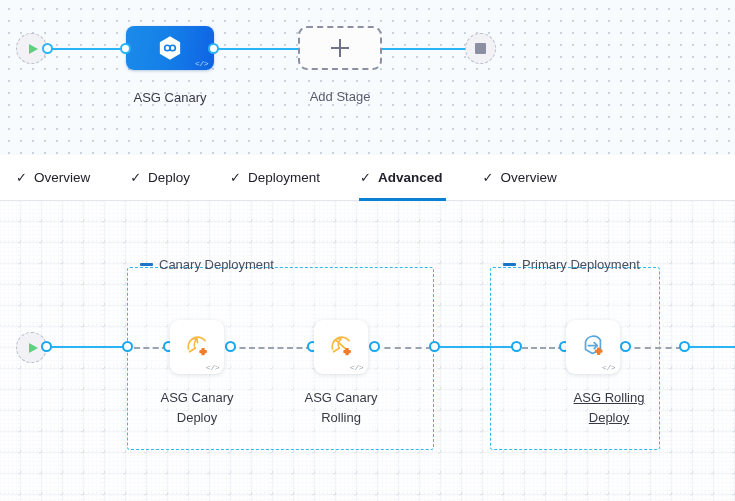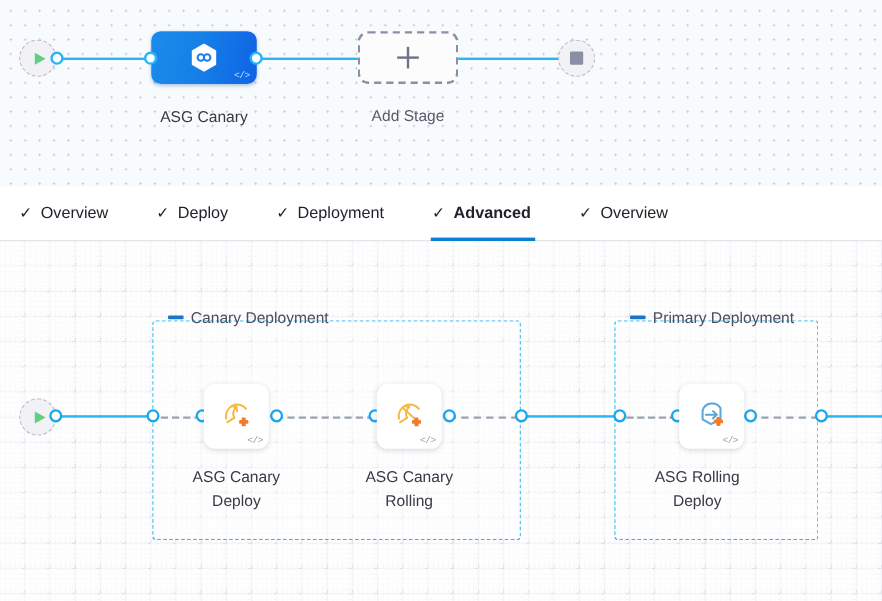--- a/index.html
+++ b/index.html
@@ -118,21 +118,21 @@
       repeating-linear-gradient(to bottom, rgba(255,255,255,.62) 0 18px, transparent 18px 21px);
     pointer-events:none;
   }
 
   
   .group{
     position:absolute;border:1.4px dashed #2fb8f2;border-radius:3px;box-sizing:border-box;
     background:rgba(255,255,255,.30);
   }
   .group-canary{left:127px;top:267px;width:307px;height:183px;}
-  .group-primary{left:512px;top:267px;width:170px;height:183px;text-align:center;}
+  .group-primary{left:490px;top:267px;width:170px;height:183px;text-align:center;}
   .group-title{
     position:absolute;top:-11px;left:10px;display:flex;align-items:center;gap:6px;
     font-size:13px;color:#4b4e5e;background:transparent;padding:0 2px;white-space:nowrap;
   }
   .gdash{display:inline-block;width:13px;height:2.4px;background:#1a74c8;border-radius:1px;}
 
   
   .step{
     position:absolute;width:54px;height:54px;border-radius:9px;background:#ffffff;
     box-shadow:0 1px 4px rgba(40,60,90,.16);
@@ -320,18 +320,18 @@
           <path d="M18.2 14.6 L21.3 17.6 L18.2 20.6"></path>
         </g>
         <g fill="#f07d2b">
           <rect x="21.0" y="19.4" width="3.4" height="7.6" rx="1"></rect>
           <rect x="18.9" y="21.6" width="7.6" height="3.2" rx="1"></rect>
         </g>
       </svg>
     </span>
     <span class="code-glyph">&lt;/&gt;</span>
   </div>
-  <div class="step-label" style="left:516px;top:388px;">
+  <div class="step-label" style="left:544px;top:388px;text-decoration:underline;">
     <div>ASG Rolling</div>
     <div>Deploy</div>
   </div>
 
 </div>
 
 </body></html>

